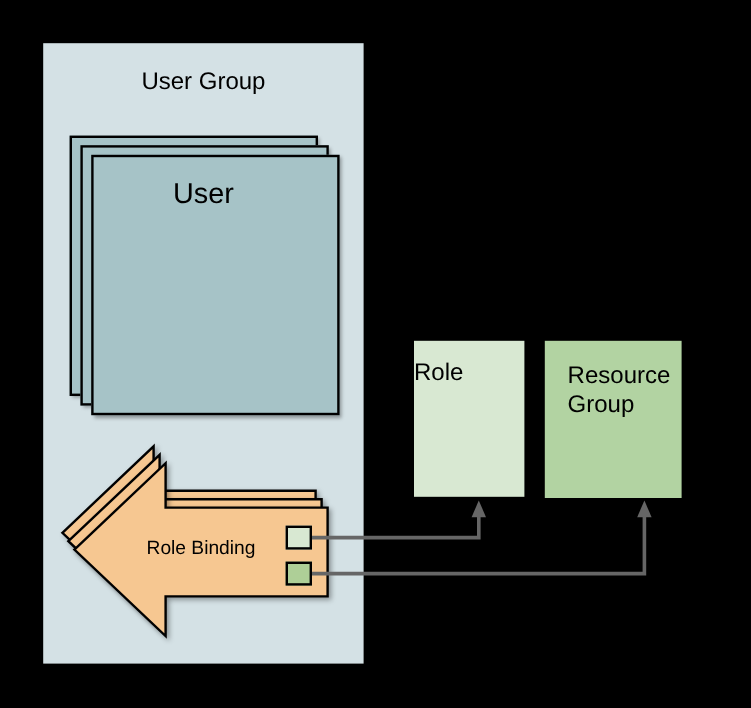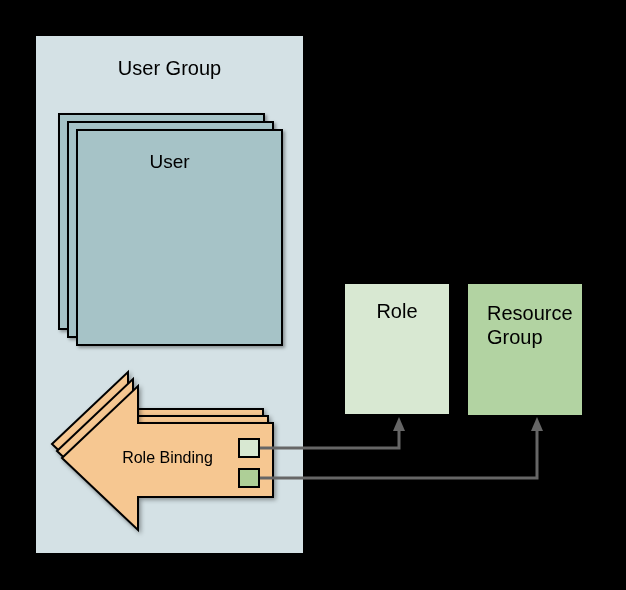--- a/index.html
+++ b/index.html
@@ -33,33 +33,33 @@
     box-sizing: border-box;
     background: var(--user-fill, #a6c3c7);
     border: 2px solid var(--shape-border, #000);
     box-shadow: 2px 2px 3px rgba(0,0,0,0.35);
   }
   .user-box.back   { left: 58px; top: 113px; }
   .user-box.middle { left: 67px; top: 121px; }
   .user-box.front  { left: 76px; top: 129px; }
   .user-label {
     left: 67px; top: 150px; width: 205px;
-    text-align: center; font-size: 19px; line-height: 23px;
+    text-align: center; font-size: 24px; line-height: 23px;
   }
 
   
   .role-box {
-    left: 345px; top: 284px; width: 104px; height: 130px;
+    left: 345px; top: 284px; width: 92px; height: 130px;
     box-sizing: border-box;
     background: var(--role-fill, #d8e8d2);
     padding-top: 16px;
-    text-align: center; font-size: 20px; line-height: 23px;
+    text-align: left; font-size: 20px; line-height: 23px;
   }
   .resource-box {
-    left: 468px; top: 284px; width: 114px; height: 131px;
+    left: 454px; top: 284px; width: 114px; height: 131px;
     box-sizing: border-box;
     background: var(--resource-group-fill, #b2d3a2);
     padding: 17px 0 0 19px;
     font-size: 20px; line-height: 24px;
   }
   .resource-box .wrap { width: 85px; }
 
   
   svg.overlay { left: 0; top: 0; width: 626px; height: 590px; }
   .arrow-layer {

